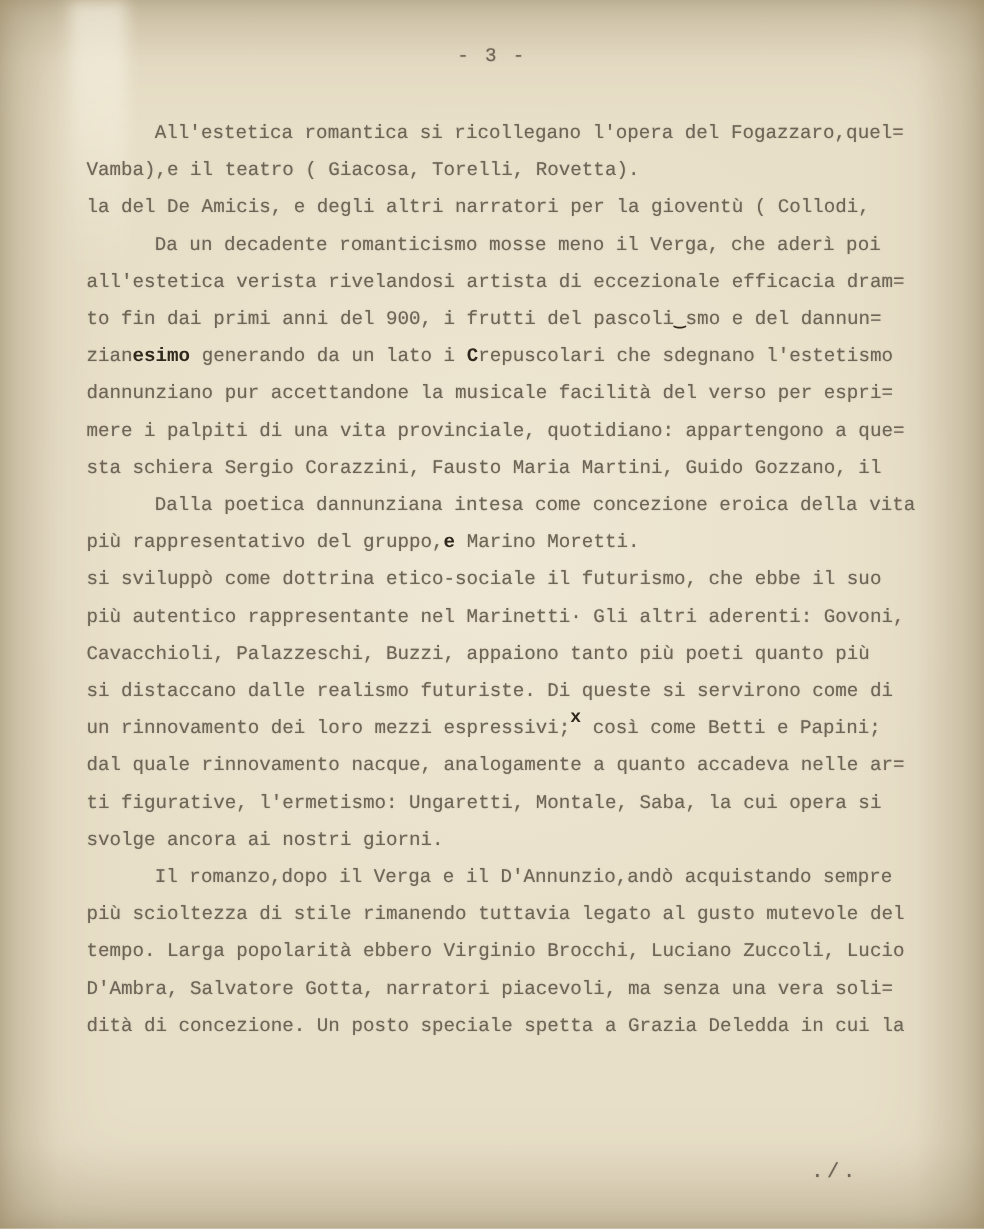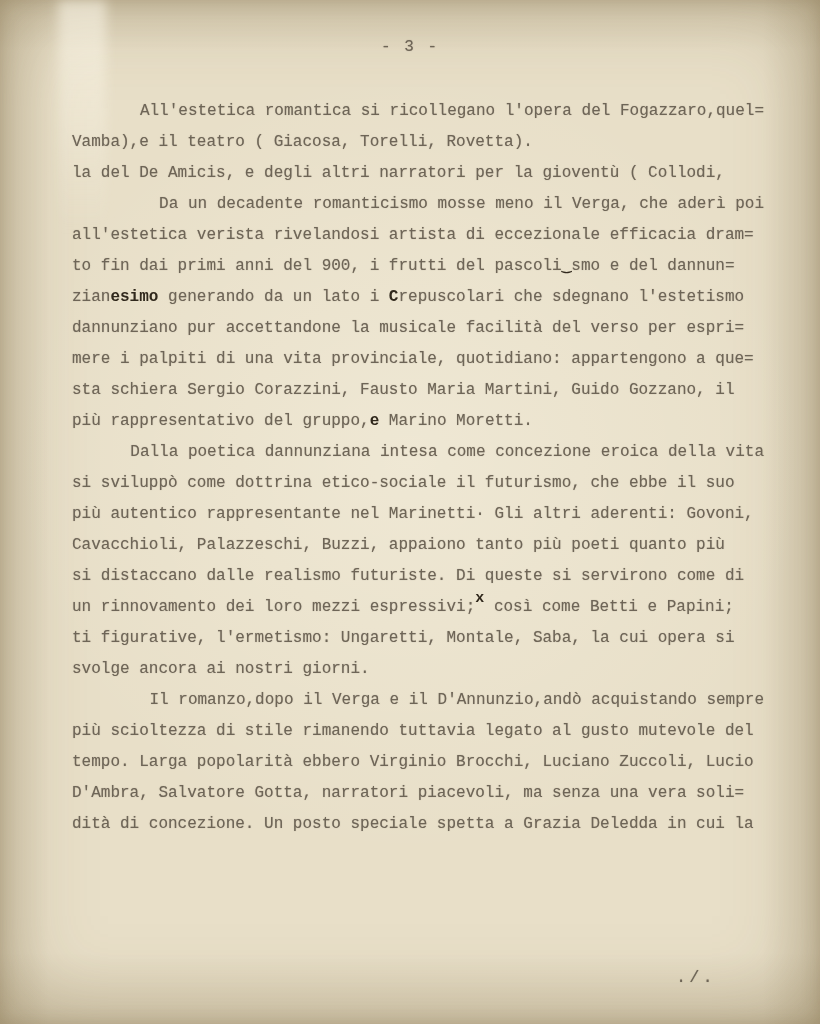--- a/index.html
+++ b/index.html
@@ -31,21 +31,21 @@
     font-size:16px;letter-spacing:2px;
     text-shadow:0 0 1px rgba(110,100,85,0.55);
   }
   .doc-body{
     position:absolute;top:96px;left:72px;right:56px;
     color:var(--ink);
     font-size:16px;line-height:31px;
     text-shadow:0 0 1px rgba(110,100,85,0.5);
   }
   .line{white-space:pre;height:31px;}
-  .line.indent{padding-left:57px;text-align:right;}
+  .line.indent{padding-left:57px;}
   .hw{color:var(--hw);font-weight:700;text-shadow:none;}
   .hw-sup{color:var(--hw);font-weight:700;text-shadow:none;position:relative;top:-9px;font-size:15px;}
   .hw-ins{
     color:var(--hw);font-weight:700;text-shadow:none;
     border-left:2px solid var(--hw);
     border-top:2px solid var(--hw);
     padding:0 1px 0 2px;margin-left:1px;
     display:inline-block;line-height:20px;
   }
   .continuation{
@@ -64,27 +64,28 @@
       <div class="line indent"><span>All'estetica romantica si ricollegano l'opera del Fogazzaro,quel=</span></div>
       <div class="line"><span>Vamba),e il teatro ( Giacosa, Torelli, Rovetta).</span></div>
       <div class="line"><span>la del De Amicis, e degli altri narratori per la gioventù ( Collodi,</span></div>
       <div class="line indent"><span>Da un decadente romanticismo mosse meno il Verga, che aderì poi</span></div>
       <div class="line"><span>all'estetica verista rivelandosi artista di eccezionale efficacia dram=</span></div>
       <div class="line"><span>to fin dai primi anni del 900, i frutti del pascoli</span><span class="hw">‿</span><span>smo e del dannun=</span></div>
       <div class="line"><span>zian</span><span class="hw">esimo</span><span> generando da un lato i </span><span class="hw">C</span><span>repuscolari che sdegnano l'estetismo</span></div>
       <div class="line"><span>dannunziano pur accettandone la musicale facilità del verso per espri=</span></div>
       <div class="line"><span>mere i palpiti di una vita provinciale, quotidiano: appartengono a que=</span></div>
       <div class="line"><span>sta schiera Sergio Corazzini, Fausto Maria Martini, Guido Gozzano, il</span></div>
+      <div class="line indent"><span>Dalla poetica dannunziana intesa come concezione eroica della vita</span></div>
       <div class="line"><span>più rappresentativo del gruppo,</span><span class="hw">e</span><span> Marino Moretti.</span></div>
-      <div class="line indent"><span>Dalla poetica dannunziana intesa come concezione eroica della vita</span></div>
       <div class="line"><span>si sviluppò come dottrina etico-sociale il futurismo, che ebbe il suo</span></div>
       <div class="line"><span>più autentico rappresentante nel Marinetti· Gli altri aderenti: Govoni,</span></div>
       <div class="line"><span>Cavacchioli, Palazzeschi, Buzzi, appaiono tanto più poeti quanto più</span></div>
       <div class="line"><span>si distaccano dalle realismo futuriste. Di queste si servirono come di</span></div>
       <div class="line"><span>un rinnovamento dei loro mezzi espressivi;</span><span class="hw-sup">x</span><span> così come Betti e Papini;</span></div>
+      <div class="line"><span>dal quale rinnovamento nacque, analogamente a quanto accadeva nelle ar=</span></div>
       <div class="line"><span>ti figurative, l'ermetismo: Ungaretti, Montale, Saba, la cui opera si</span></div>
       <div class="line"><span>svolge ancora ai nostri giorni.</span></div>
       <div class="line indent"><span>Il romanzo,dopo il Verga e il D'Annunzio,andò acquistando sempre</span></div>
       <div class="line"><span>più scioltezza di stile rimanendo tuttavia legato al gusto mutevole del</span></div>
       <div class="line"><span>tempo. Larga popolarità ebbero Virginio Brocchi, Luciano Zuccoli, Lucio</span></div>
       <div class="line"><span>D'Ambra, Salvatore Gotta, narratori piacevoli, ma senza una vera soli=</span></div>
       <div class="line"><span>dità di concezione. Un posto speciale spetta a Grazia Deledda in cui la</span></div>
     </div>
   <div class="continuation">./.</div>
 </div>

